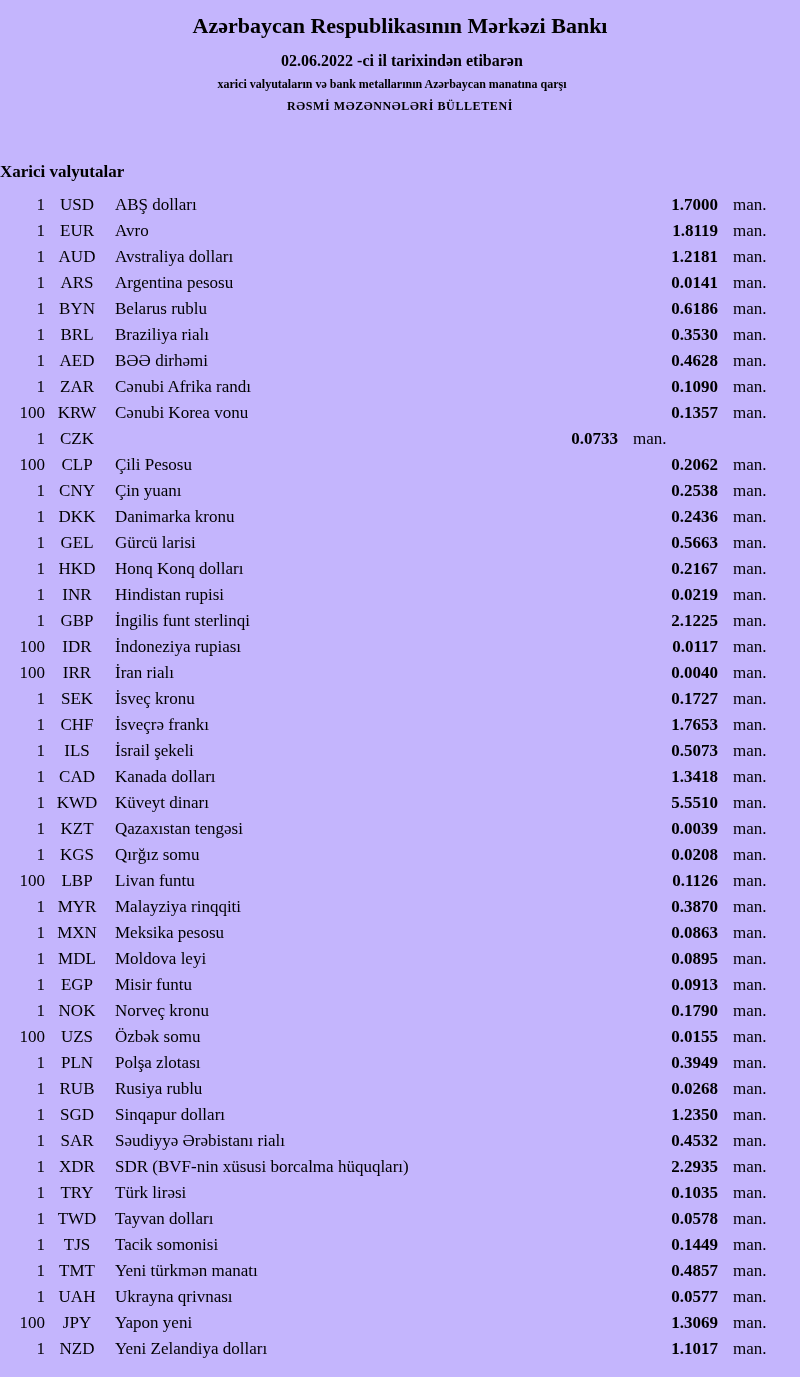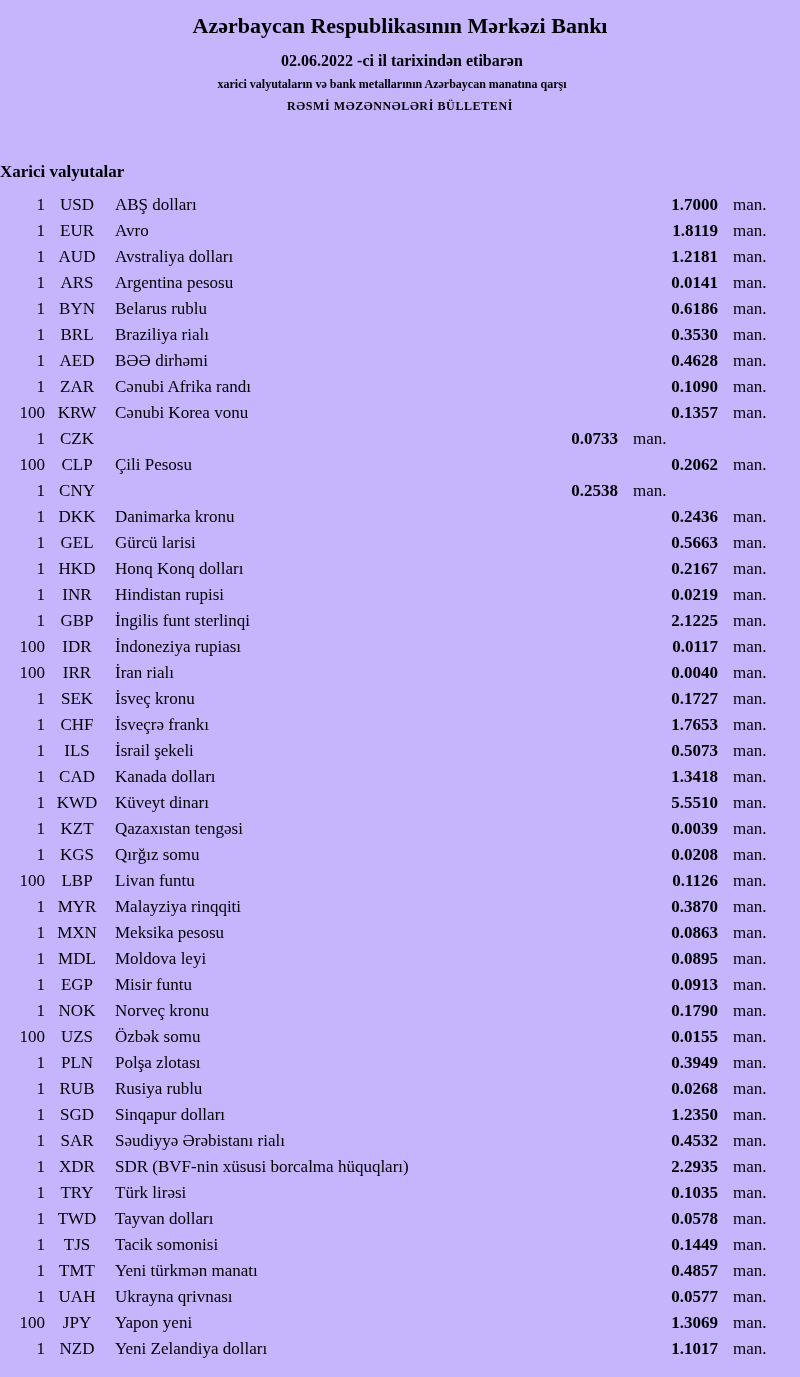--- a/index.html
+++ b/index.html
@@ -161,20 +161,21 @@
     <span class="rate-qty">100</span>
     <span class="rate-code">CLP</span>
     <span class="rate-name">Çili Pesosu</span>
     <span class="rate-value">0.2062</span>
     <span class="rate-unit">man.</span>
   </div>
 
   <div class="rate-row">
     <span class="rate-qty">1</span>
     <span class="rate-code">CNY</span>
+    <span class="rate-name">Çin yuanı</span>
     <span class="rate-value">0.2538</span>
     <span class="rate-unit">man.</span>
   </div>
 
   <div class="rate-row">
     <span class="rate-qty">1</span>
     <span class="rate-code">DKK</span>
     <span class="rate-name">Danimarka kronu</span>
     <span class="rate-value">0.2436</span>
     <span class="rate-unit">man.</span>

